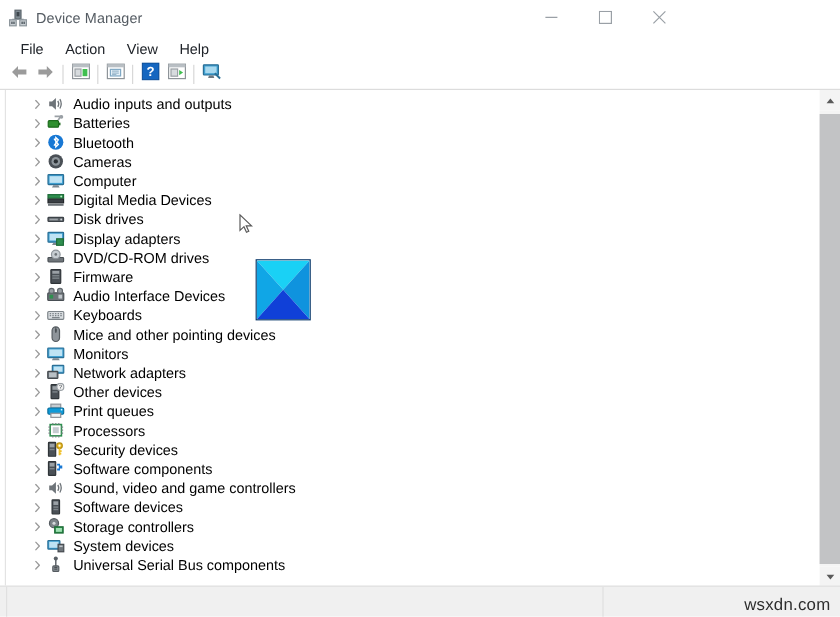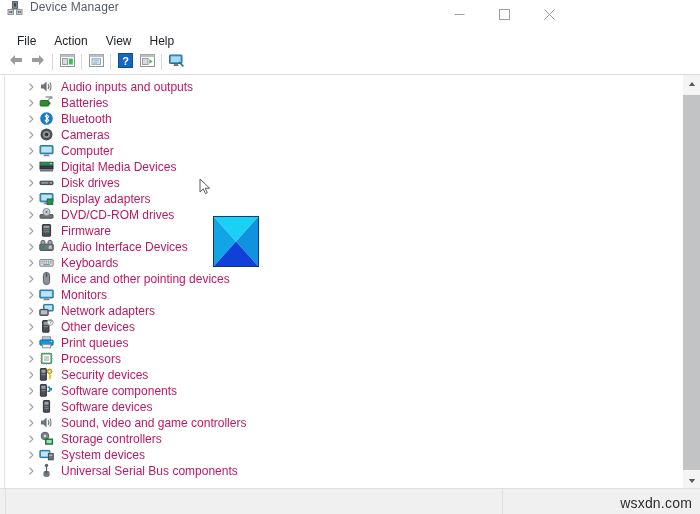--- a/index.html
+++ b/index.html
@@ -6,21 +6,21 @@
   body{
     width:700px;height:514px;
     background:#ffffff;
     font-family:"Liberation Sans","DejaVu Sans",sans-serif;
     overflow:hidden;
     position:relative;
   }
   
   .titlebar{
     height:29px;width:572px;background:#ffffff;
-    display:flex;align-items:flex-start;position:relative;
+    display:flex;align-items:center;position:relative;
   }
   .title-icon{
     width:16px;height:16px;margin-left:7px;margin-right:7px;
     position:relative;flex:none;
   }
   .title-text{
     font-size:12px;color:#555c63;letter-spacing:.1px;
   }
   .wincontrols{position:absolute;right:0;top:0;height:29px;display:flex;}
   .wc{width:45px;height:29px;display:flex;align-items:center;justify-content:center;}
@@ -59,21 +59,21 @@
     height:16px;display:flex;align-items:center;padding-left:20px;
     box-sizing:border-box;
   }
   .chev{
     width:13px;flex:none;color:#a0a0a0;font-size:9px;line-height:16px;
     text-align:center;user-select:none;
   }
   .chev svg{display:block;margin:0 auto;}
   .ico{width:18px;height:16px;flex:none;position:relative;margin-right:5px;}
   .ico svg{display:block;position:absolute;left:1px;top:0px;}
-  .lbl{font-size:12px;color:#be185d;line-height:16px;white-space:nowrap;}
+  .lbl{font-size:12px;color:#000000;line-height:16px;white-space:nowrap;}
   
   .vscroll{
     position:absolute;right:0;top:0;width:17px;height:414px;
     background:#ffffff;
   }
   .sb-arrow{
     width:17px;height:17px;background:#f4f4f4;
     display:flex;align-items:center;justify-content:center;
   }
   .sb-track{position:absolute;left:0;top:17px;width:17px;bottom:17px;background:#f4f4f4;}
@@ -531,42 +531,42 @@
           <span class="lbl">Software components</span>
         </div>
         <div class="row">
           <span class="chev">
             <svg width="5" height="8" viewBox="0 0 5 8">
               <path d="M0.8 0.8 L3.8 4 L0.8 7.2" stroke="#9a9a9a" stroke-width="1.1" fill="none" stroke-linecap="round" stroke-linejoin="round"></path>
             </svg>
           </span>
           <span class="ico">
             <svg width="15" height="15" viewBox="0 0 15 15">
+              <path d="M2 5.5 H4.4 L7.6 2.6 V12.4 L4.4 9.5 H2 Z" fill="#6e7479"></path>
+              <path d="M9.2 5 Q10.7 7.5 9.2 10" stroke="#6e7479" fill="none" stroke-width="1.1"></path>
+              <path d="M10.9 3.6 Q13.1 7.5 10.9 11.4" stroke="#6e7479" fill="none" stroke-width="1.1"></path>
+            </svg>
+          </span>
+          <span class="lbl">Sound, video and game controllers</span>
+        </div>
+        <div class="row">
+          <span class="chev">
+            <svg width="5" height="8" viewBox="0 0 5 8">
+              <path d="M0.8 0.8 L3.8 4 L0.8 7.2" stroke="#9a9a9a" stroke-width="1.1" fill="none" stroke-linecap="round" stroke-linejoin="round"></path>
+            </svg>
+          </span>
+          <span class="ico">
+            <svg width="15" height="15" viewBox="0 0 15 15">
               <rect x="4.4" y="1.6" width="6.2" height="11.6" rx="0.5" fill="#4a5056" stroke="#2f3438"></rect>
               <rect x="5.5" y="2.8" width="4" height="3" fill="#9aa0a5"></rect>
               <rect x="5.5" y="7" width="4" height="1.2" fill="#7d8489"></rect>
               <rect x="5.5" y="9" width="4" height="1.2" fill="#7d8489"></rect>
             </svg>
           </span>
           <span class="lbl">Software devices</span>
-        </div>
-        <div class="row">
-          <span class="chev">
-            <svg width="5" height="8" viewBox="0 0 5 8">
-              <path d="M0.8 0.8 L3.8 4 L0.8 7.2" stroke="#9a9a9a" stroke-width="1.1" fill="none" stroke-linecap="round" stroke-linejoin="round"></path>
-            </svg>
-          </span>
-          <span class="ico">
-            <svg width="15" height="15" viewBox="0 0 15 15">
-              <path d="M2 5.5 H4.4 L7.6 2.6 V12.4 L4.4 9.5 H2 Z" fill="#6e7479"></path>
-              <path d="M9.2 5 Q10.7 7.5 9.2 10" stroke="#6e7479" fill="none" stroke-width="1.1"></path>
-              <path d="M10.9 3.6 Q13.1 7.5 10.9 11.4" stroke="#6e7479" fill="none" stroke-width="1.1"></path>
-            </svg>
-          </span>
-          <span class="lbl">Sound, video and game controllers</span>
         </div>
         <div class="row">
           <span class="chev">
             <svg width="5" height="8" viewBox="0 0 5 8">
               <path d="M0.8 0.8 L3.8 4 L0.8 7.2" stroke="#9a9a9a" stroke-width="1.1" fill="none" stroke-linecap="round" stroke-linejoin="round"></path>
             </svg>
           </span>
           <span class="ico">
             <svg width="15" height="15" viewBox="0 0 15 15">
               <circle cx="6" cy="5" r="3.8" fill="#7d8489" stroke="#555b60"></circle>

